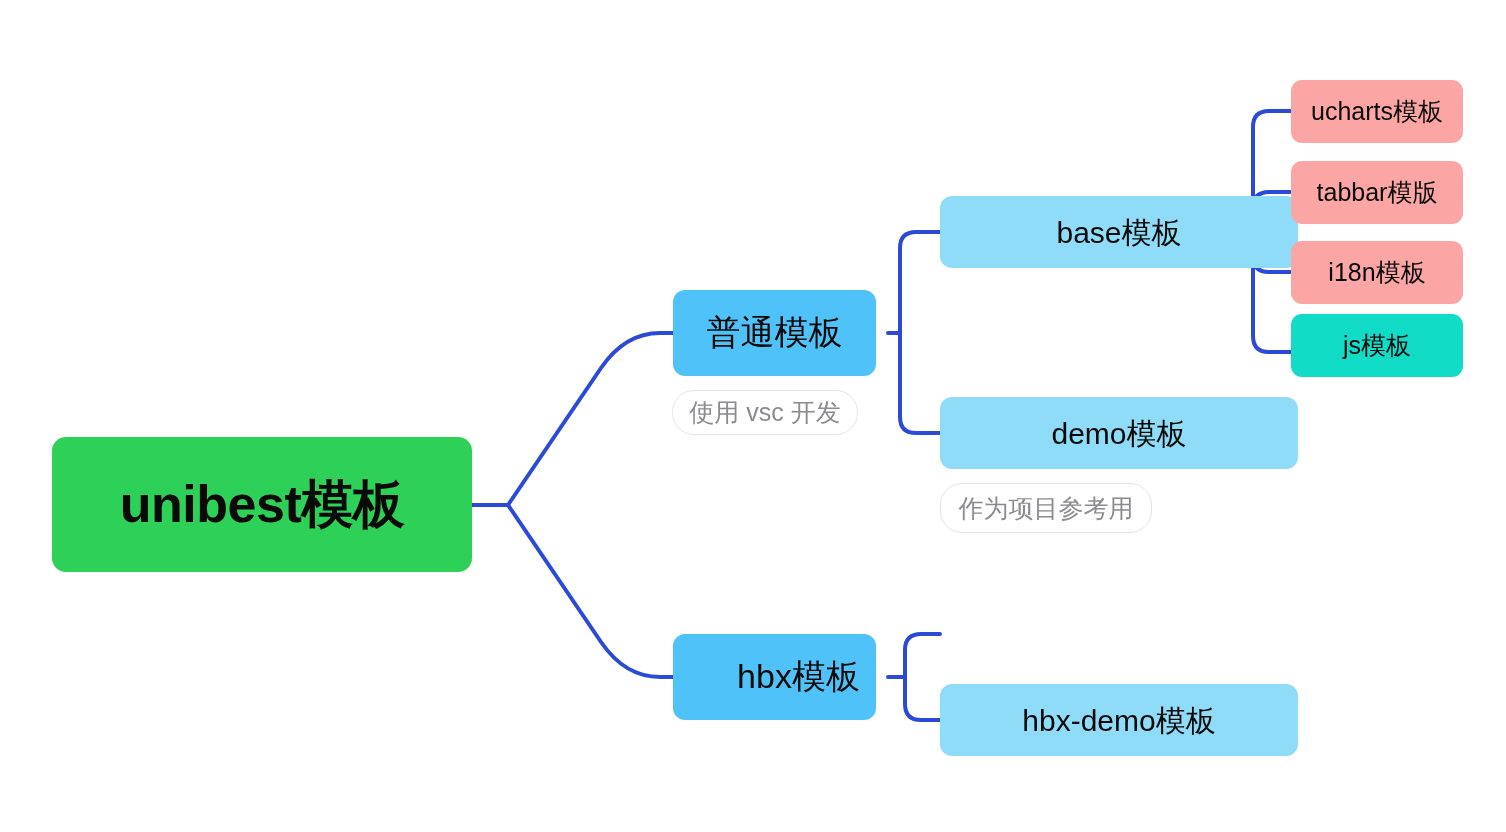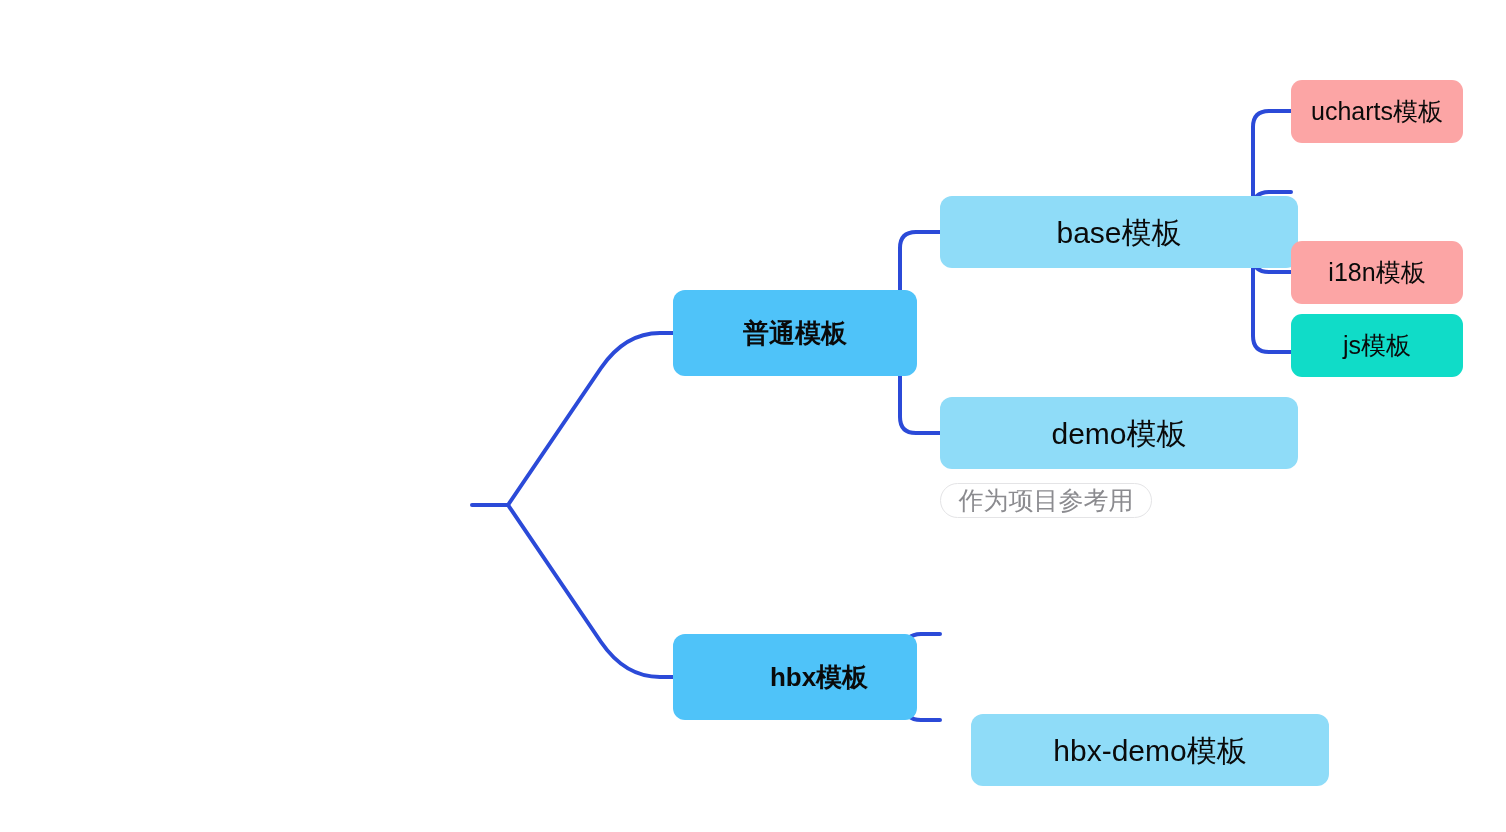--- a/index.html
+++ b/index.html
@@ -48,43 +48,43 @@
     height: 135px;
     border-radius: 14px;
     background: #2ed158;
     font-size: 52px;
     font-weight: 700;
     letter-spacing: -0.5px;
   }
 
   
   .node.lvl1 {
-    width: 244px;
+    width: 203px;
     height: 86px;
     border-radius: 12px;
     background: #4fc3f9;
-    font-size: 26px;
-    font-weight: 700;
+    font-size: 34px;
+    font-weight: 400;
   }
   .node.lvl1.n-normal { left: 673px; top: 290px; }
   .node.lvl1.n-hbx    { left: 673px; top: 634px; padding-left: 48px; }
 
   
   .node.lvl2 {
     width: 358px;
     height: 72px;
     border-radius: 12px;
     background: #8fdcf8;
     font-size: 30px;
     font-weight: 400;
   }
   .node.lvl2.n-base     { left: 940px; top: 196px; }
   .node.lvl2.n-demo     { left: 940px; top: 397px; }
   .node.lvl2.n-hbxbase  { left: 940px; top: 598px; }
-  .node.lvl2.n-hbxdemo  { left: 971px; top: 684px; margin-top: 30px; }
+  .node.lvl2.n-hbxdemo  { left: 940px; top: 684px; }
 
   
   .node.lvl3 {
     left: 1291px;
     width: 172px;
     height: 63px;
     border-radius: 11px;
     background: #fca5a5;
     font-size: 25px;
     font-weight: 400;
@@ -114,21 +114,21 @@
   .note.note-normal {
     left: 672px;
     top: 390px;
     width: 186px;
     height: 45px;
   }
   .note.note-demo {
     left: 940px;
     top: 483px;
     width: 212px;
-    height: 35px;
+    height: 50px;
   }
 </style>
 </head>
 <body>
 
 <div id="canvas">
 
   <svg id="edges" viewBox="0 0 1506 832" width="1506" height="832" xmlns="http://www.w3.org/2000/svg">
     <g fill="none" stroke="#2b4ad8" stroke-width="4" stroke-linecap="round" stroke-linejoin="round">
 
@@ -147,24 +147,30 @@
       <path d="M1253,232 L1253,208 Q1253,192 1269,192 L1291,192"></path>
       <path d="M1253,232 L1253,256 Q1253,272 1269,272 L1291,272"></path>
       <path d="M1253,232 L1253,336 Q1253,352 1269,352 L1291,352"></path>
 
       <path d="M888,677 L905,677"></path>
       <path d="M905,677 L905,650 Q905,634 921,634 L940,634"></path>
       <path d="M905,677 L905,704 Q905,720 921,720 L940,720"></path>
     </g>
   </svg>
 
+  <div class="node root">
+    <span>unibest模板</span>
+  </div>
 
   <div class="node lvl1 n-normal">
     <span>普通模板</span>
   </div>
+  <div class="note note-normal">
+    <span>使用 vsc 开发</span>
+  </div>
 
   <div class="node lvl1 n-hbx">
     <span>hbx模板</span>
   </div>
 
   <div class="node lvl2 n-base">
     <span>base模板</span>
   </div>
 
   <div class="node lvl2 n-demo">
@@ -175,20 +181,23 @@
   </div>
 
 
   <div class="node lvl2 n-hbxdemo">
     <span>hbx-demo模板</span>
   </div>
 
   <div class="node lvl3 n-ucharts">
     <span>ucharts模板</span>
   </div>
+  <div class="node lvl3 n-tabbar">
+    <span>tabbar模版</span>
+  </div>
   <div class="node lvl3 n-i18n">
     <span>i18n模板</span>
   </div>
   <div class="node lvl3 n-js" style="background: rgb(16, 220, 200);">
     <span>js模板</span>
   </div>
 
 </div>
 
 </body></html>

